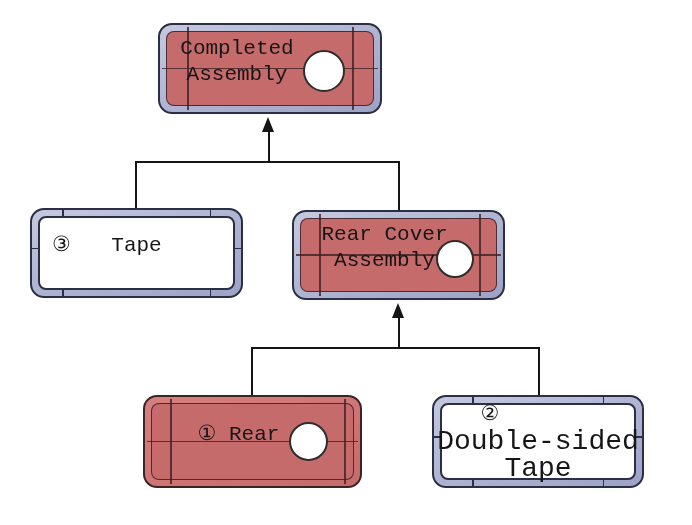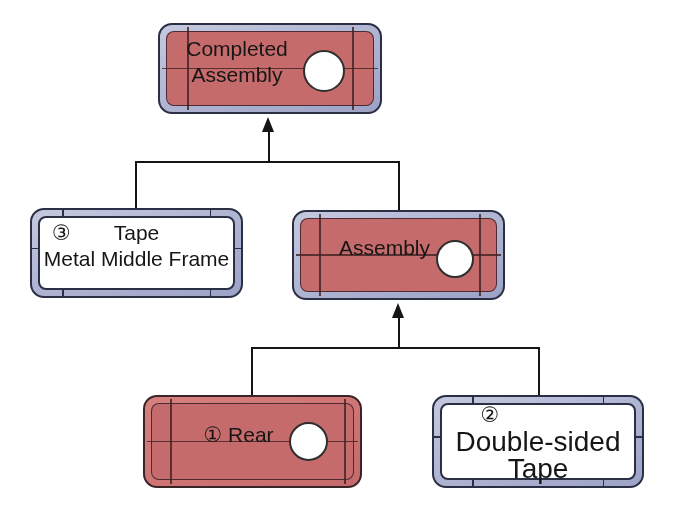--- a/index.html
+++ b/index.html
@@ -29,21 +29,21 @@
   
   .cam{position:absolute; border-radius:50%; background:var(--circle-fill,#fff);
        border:2px solid var(--circle-outline,#2e2e2e); box-sizing:border-box; z-index:3;}
   
   .tick-v{position:absolute; width:1.5px; height:8px; background:var(--frame-outline,#2a2f45);}
   .tick-h{position:absolute; width:8px; height:1.5px; background:var(--frame-outline,#2a2f45);}
   
   .label{
     position:absolute; inset:0; z-index:4;
     display:flex; flex-direction:column; justify-content:center; align-items:center;
-    font-size:21px; line-height:26px; text-align:center; box-sizing:border-box;
+    font-size:21px; line-height:26px; text-align:center; box-sizing:border-box;font-family:Liberation Mono, monospace;
   }
   .label span{display:block;}
   .lift{padding-bottom:14px;}
   .row1{position:relative; display:block; width:100%;}
   .badge{position:absolute; left:20px; top:0;}
   .big{font-size:28px; line-height:27px;}
   
   .cline{position:absolute; background:var(--arrow,#151515);}
   .ahead{
     position:absolute; width:0; height:0;
@@ -86,31 +86,31 @@
     <div class="tick-v" style="right:30px; top:0;"></div>
     <div class="tick-v" style="left:30px; bottom:0;"></div>
     <div class="tick-v" style="right:30px; bottom:0;"></div>
     <div class="tick-h" style="left:0; top:44%;"></div>
     <div class="tick-h" style="right:0; top:44%;"></div>
     <div class="label lift">
       <span class="row1">
         <span class="badge">③</span>
         <span>Tape</span>
       </span>
-      <span>Metal Middle Frame</span>
     </div>
   </div>
 
   <div class="box frame-blue" style="left:292px; top:210px; width:213px; height:90px;">
     <div class="panel red"></div>
     <div class="vline" style="left:25px;"></div>
     <div class="vline" style="left:185px;"></div>
     <div class="hline"></div>
     <div class="cam" style="left:142px; top:28px; width:38px; height:38px;"></div>
     <div class="label lift" style="padding-right:28px;">
+      <span>Rear Cover</span>
       <span>Assembly</span>
     </div>
   </div>
 
   <div class="box frame-red" style="left:143px; top:395px; width:219px; height:93px;">
     <div class="panel red"></div>
     <div class="vline" style="left:25px;"></div>
     <div class="vline" style="left:199px;"></div>
     <div class="hline"></div>
     <div class="cam" style="left:144px; top:25px; width:39px; height:39px;"></div>

